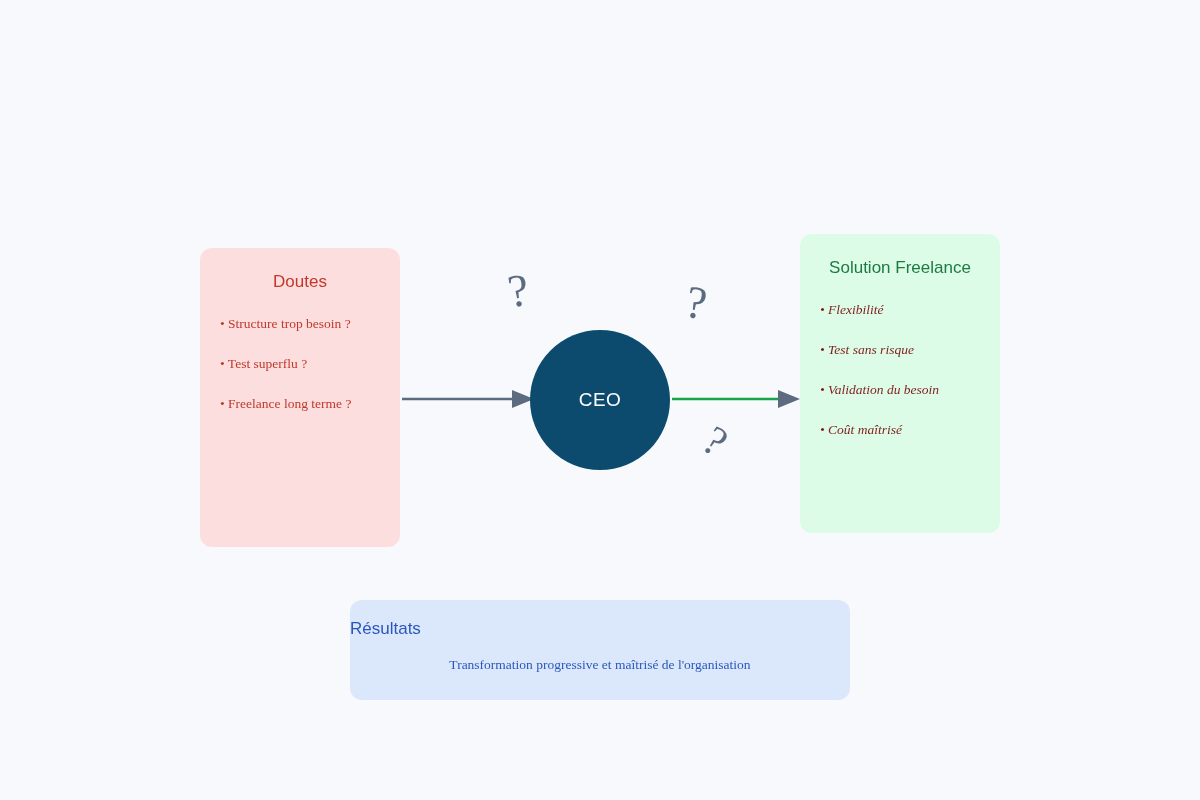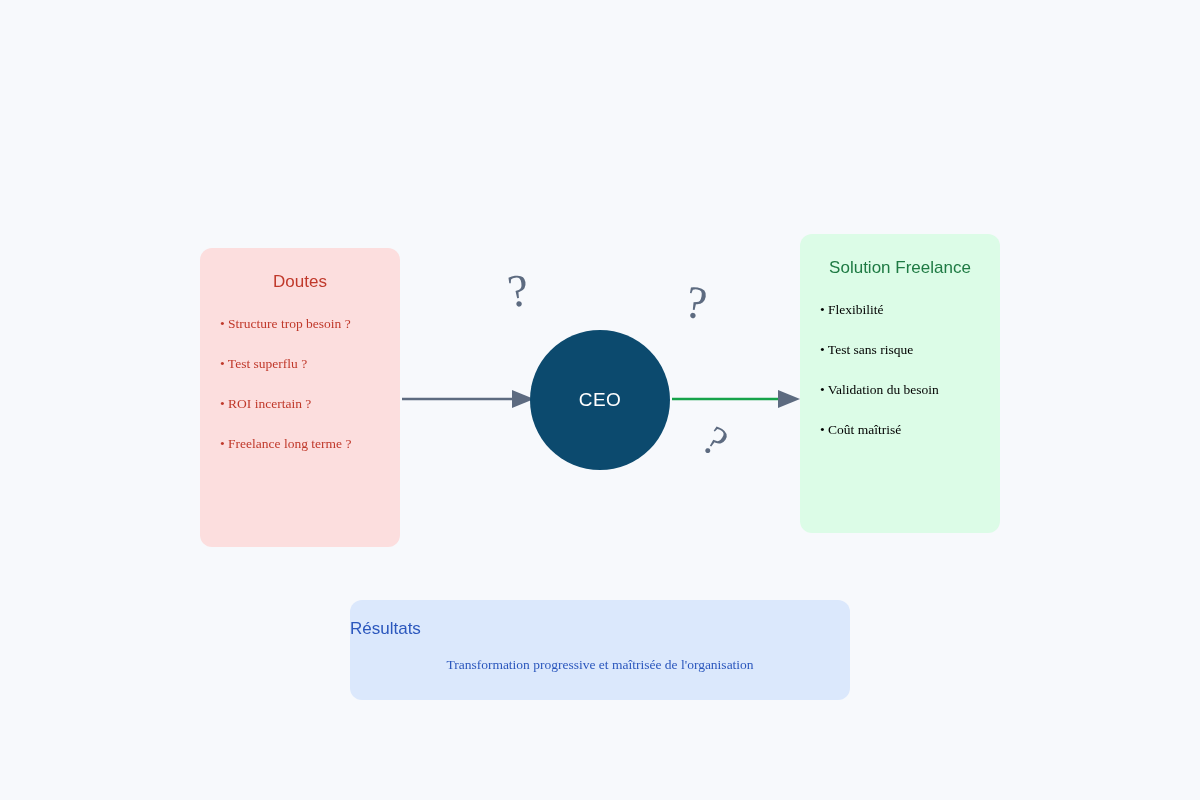--- a/index.html
+++ b/index.html
@@ -63,21 +63,21 @@
     list-style: none;
   }
   .bullet-list li {
     height: 40px;
     line-height: 16px;
     font-family: "Liberation Serif", serif;
     font-size: 13.5px;
     white-space: nowrap;
   }
   .panel-doubts .bullet-list li { color: #c0392b; }
-  .panel-solution .bullet-list li { color: #000000; }
+  .panel-solution .bullet-list li { color: #7f1d1d; font-style: italic; }
 
   
   .ceo-circle {
     position: absolute;
     left: 530px;
     top: 330px;
     width: 140px;
     height: 140px;
     border-radius: 50%;
     background: #0c4a6e;
@@ -161,21 +161,20 @@
 </head>
 <body>
 
 <div class="canvas">
 
   <div class="panel panel-doubts">
     <div class="panel-title">Doutes</div>
     <ul class="bullet-list">
       <li>• Structure trop besoin ?</li>
       <li>• Test superflu ?</li>
-      <li>• ROI incertain ?</li>
       <li>• Freelance long terme ?</li>
     </ul>
   </div>
 
   <div class="panel panel-solution">
     <div class="panel-title">Solution Freelance</div>
     <ul class="bullet-list">
       <li>• Flexibilité</li>
       <li>• Test sans risque</li>
       <li>• Validation du besoin</li>
@@ -193,16 +192,16 @@
   </svg>
 
   <div class="ceo-circle">CEO</div>
 
   <div class="qmark qmark-1">?</div>
   <div class="qmark qmark-2">?</div>
   <div class="qmark qmark-3">?</div>
 
   <div class="panel-results">
     <div class="results-title">Résultats</div>
-    <div class="results-subtitle">Transformation progressive et maîtrisée de l'organisation</div>
+    <div class="results-subtitle">Transformation progressive et maîtrisé de l'organisation</div>
   </div>
 
 </div>
 
 </body></html>

